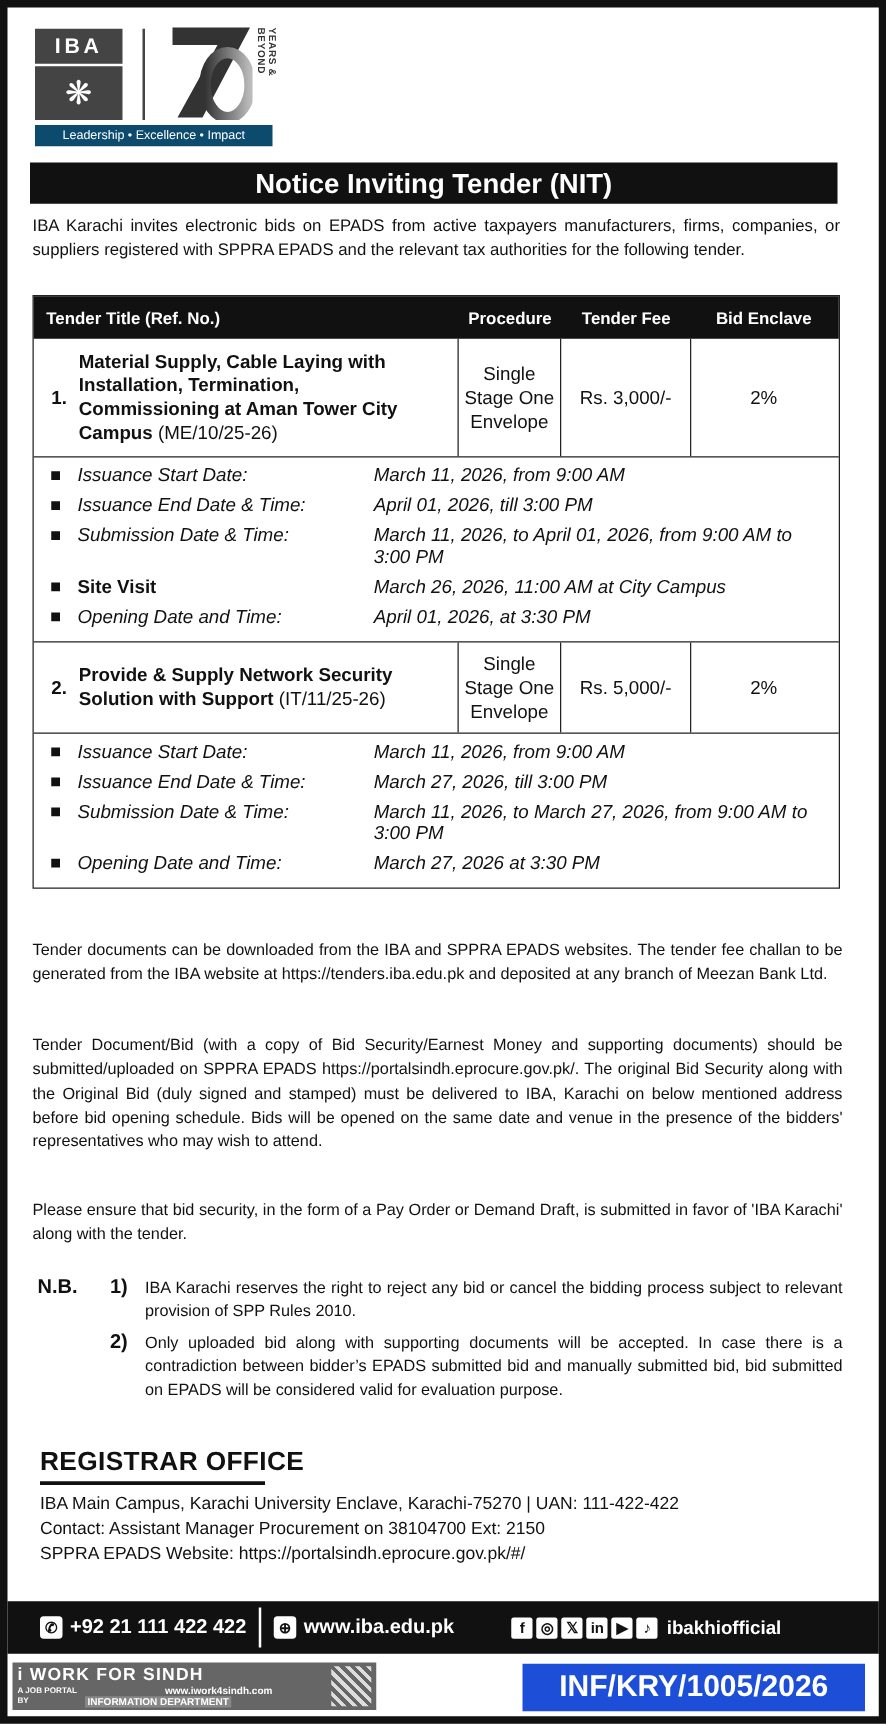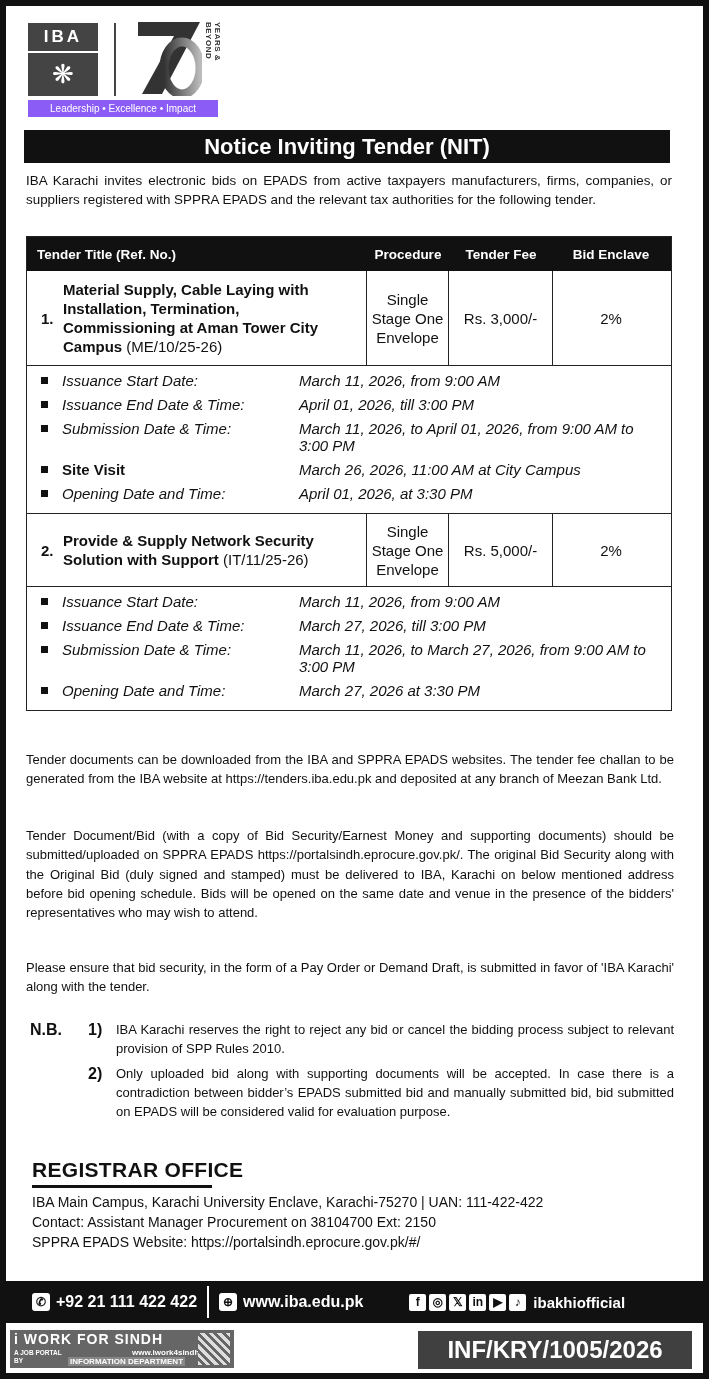--- a/index.html
+++ b/index.html
@@ -4,21 +4,21 @@
   <style>
     html, body { margin:0; padding:0; }
     body { width:709px; height:1379px; background:#111; position:relative; overflow:hidden; font-family:"Liberation Sans", sans-serif; color:#111; }
     .page { position:absolute; left:6px; top:6px; width:697px; height:1367px; background:#fff; }
     .logo-wrap { position:absolute; left:28px; top:20px; width:190px; height:97px; }
     .iba-box { position:absolute; left:0; top:3px; width:70px; height:28px; background:#444; color:#fff; font-weight:bold; font-size:17px; letter-spacing:3px; text-align:center; line-height:28px; }
     .iba-emblem { position:absolute; left:0; top:33px; width:70px; height:43px; background:#444; color:#fff; font-size:26px; text-align:center; line-height:43px; }
     .logo-divider { position:absolute; left:86px; top:3px; width:2px; height:73px; background:#444; }
     .seventy { position:absolute; left:106px; top:0; width:68px; height:76px; }
     .years { position:absolute; left:176px; top:2px; writing-mode:vertical-rl; font-size:8px; font-weight:bold; color:#333; letter-spacing:0.5px; height:74px; }
-    .tagline { position:absolute; left:0; top:80px; width:190px; height:17px; background:#8b5cf6; color:#fff; font-size:10px; text-align:center; line-height:17px; }
+    .tagline { position:absolute; left:0; top:80px; width:190px; height:17px; background:#0c4a6e; color:#fff; font-size:10px; text-align:center; line-height:17px; }
     .title-bar { position:absolute; left:24px; top:130px; width:646px; height:33px; background:#111; color:#fff; font-size:22px; font-weight:bold; text-align:center; line-height:33px; }
     .intro { position:absolute; left:26px; top:171px; width:646px; font-size:13.4px; line-height:19px; text-align:justify; font-weight:500; }
     .tbl { position:absolute; left:26px; top:236px; width:646px; border:1.5px solid #222; box-sizing:border-box; }
     .thead { display:flex; background:#111; color:#fff; height:34px; font-weight:bold; font-size:13.5px; align-items:center; }
     .th { box-sizing:border-box; }
     .c1 { width:340px; padding-left:10px; }
     .c2 { width:82px; text-align:center; }
     .c3 { width:104px; text-align:center; }
     .c4 { width:116px; text-align:center; }
     .trow { display:flex; border-bottom:1.5px solid #222; font-size:15px; }
@@ -47,27 +47,27 @@
     .reg-lines { position:absolute; left:32px; top:1192px; font-size:14px; line-height:20px; }
     .reg-lines .b { font-weight:normal; }
     .foot-bar { position:absolute; left:6px; top:1281px; width:697px; height:42px; background:#111; color:#fff; display:flex; align-items:center; }
     .foot-phone { display:flex; align-items:center; margin-left:26px; font-size:16px; font-weight:bold; }
     .sq-icon { width:18px; height:18px; background:#fff; color:#111; border-radius:3px; display:inline-flex; align-items:center; justify-content:center; font-size:12px; font-weight:bold; margin-right:6px; }
     .foot-sep { width:2px; height:32px; background:#fff; margin:0 10px; }
     .foot-web { display:flex; align-items:center; font-size:16px; font-weight:bold; }
     .socials { display:flex; align-items:center; margin-left:46px; }
     .soc { width:17px; height:17px; background:#fff; color:#111; border-radius:2px; display:inline-flex; align-items:center; justify-content:center; font-size:12px; font-weight:bold; margin-right:3px; }
     .handle { font-size:15px; font-weight:bold; margin-left:4px; }
-    .sindh { position:absolute; left:10px; top:1330px; width:224px; height:38px; background:#666; color:#fff; }
+    .sindh { position:absolute; left:10px; top:1330px; width:291px; height:38px; background:#666; color:#fff; }
     .sindh-t { position:absolute; left:4px; top:1px; font-size:14px; font-weight:900; letter-spacing:1px; }
     .sindh-url { position:absolute; left:78px; top:18px; font-size:8px; font-weight:bold;padding-left:44px; }
     .sindh-small { position:absolute; left:4px; top:19px; font-size:6.5px; line-height:8px; font-weight:bold; }
     .sindh-dept { position:absolute; left:58px; top:27px; font-size:8px; font-weight:900; background:#888; padding:0 2px; }
     .qr { position:absolute; right:4px; top:3px; width:32px; height:32px; background:repeating-linear-gradient(45deg,#ddd 0 3px,#666 3px 6px); }
-    .inf { position:absolute; left:418px; top:1331px; width:274px; height:38px; background:#404040; color:#fff; font-size:24px; font-weight:bold; text-align:center; line-height:38px; }
+    .inf { position:absolute; left:418px; top:1331px; width:274px; height:38px; background:#1d4ed8; color:#fff; font-size:24px; font-weight:bold; text-align:center; line-height:38px; }
   </style>
 </head>
 <body>
 
 <div class="page"></div>
 
 <div class="logo-wrap">
   <div class="iba-box">IBA</div>
   <div class="iba-emblem">❋</div>
   <div class="logo-divider"></div>

